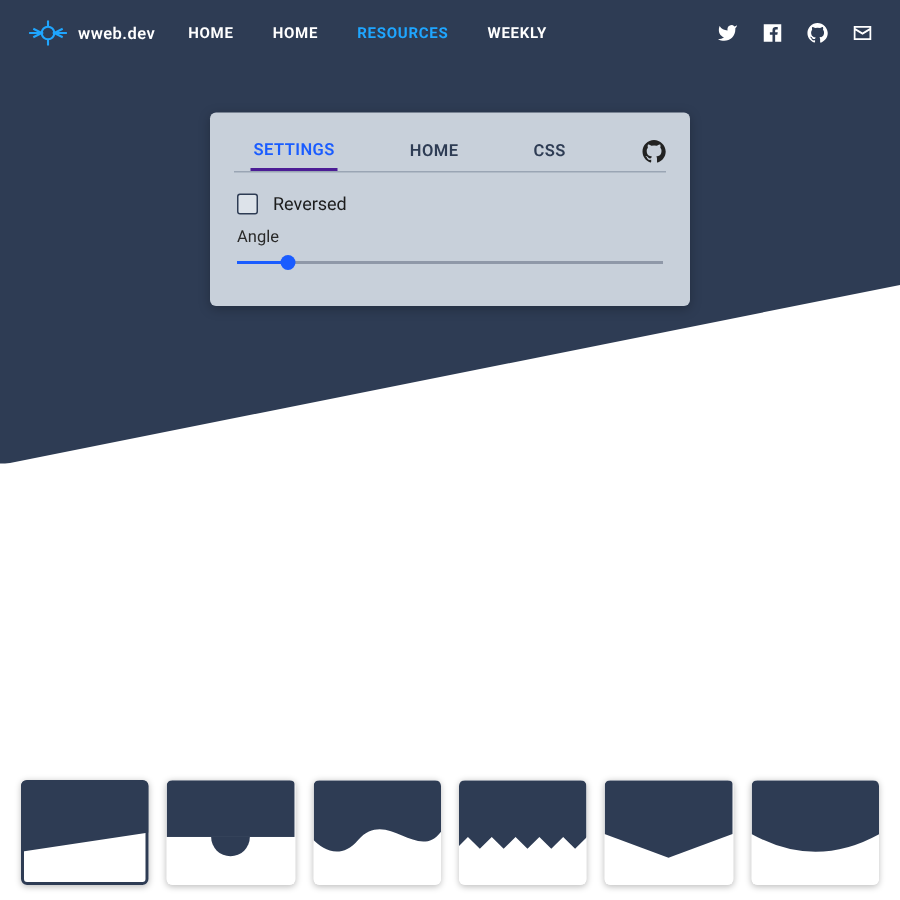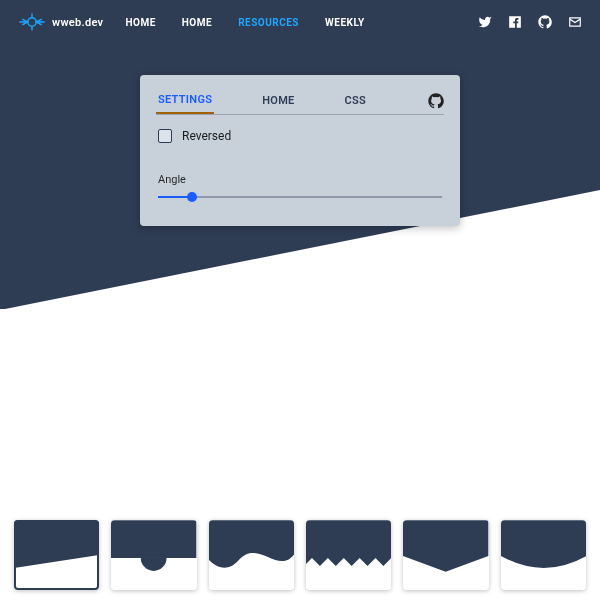--- a/index.html
+++ b/index.html
@@ -56,29 +56,30 @@
     font-size: 11px;
     font-weight: 600;
     letter-spacing: .3px;
     color: #2e3c54;
     padding: 6px 2px;
     margin-right: 46px;
     cursor: pointer;
   }
   .tab.active {
     color: #1a5cff;
-    border-bottom: 2px solid #a16207;
+    border-bottom: 2px solid #4c1d95;
+    margin-left: 11px;
   }
   .tab-gh { margin-left: auto; }
   .tab-gh svg { width: 16px; height: 16px; fill: #222; display: block; }
 
   .divider { height: 1px; background: #9aa5b4; margin: 0 16px; }
 
   .panel-body { padding: 14px 18px 22px 18px; }
-  .row { display: flex; align-items: center; gap: 10px; margin-bottom: 30px; }
+  .row { display: flex; align-items: center; gap: 10px; margin-bottom: 8px; }
   .checkbox {
     width: 14px; height: 14px; border: 1.5px solid #2e3c54; background: #dde3ea; border-radius: 2px;
     cursor: pointer;
   }
   .row-label { font-size: 12px; color: #1c1c1c; }
   .slider-wrap { margin-top: 4px; }
   .slider-label { font-size: 11px; color: #2a2a2a; margin-bottom: 4px; }
   .slider {
     position: relative; height: 14px;
   }

